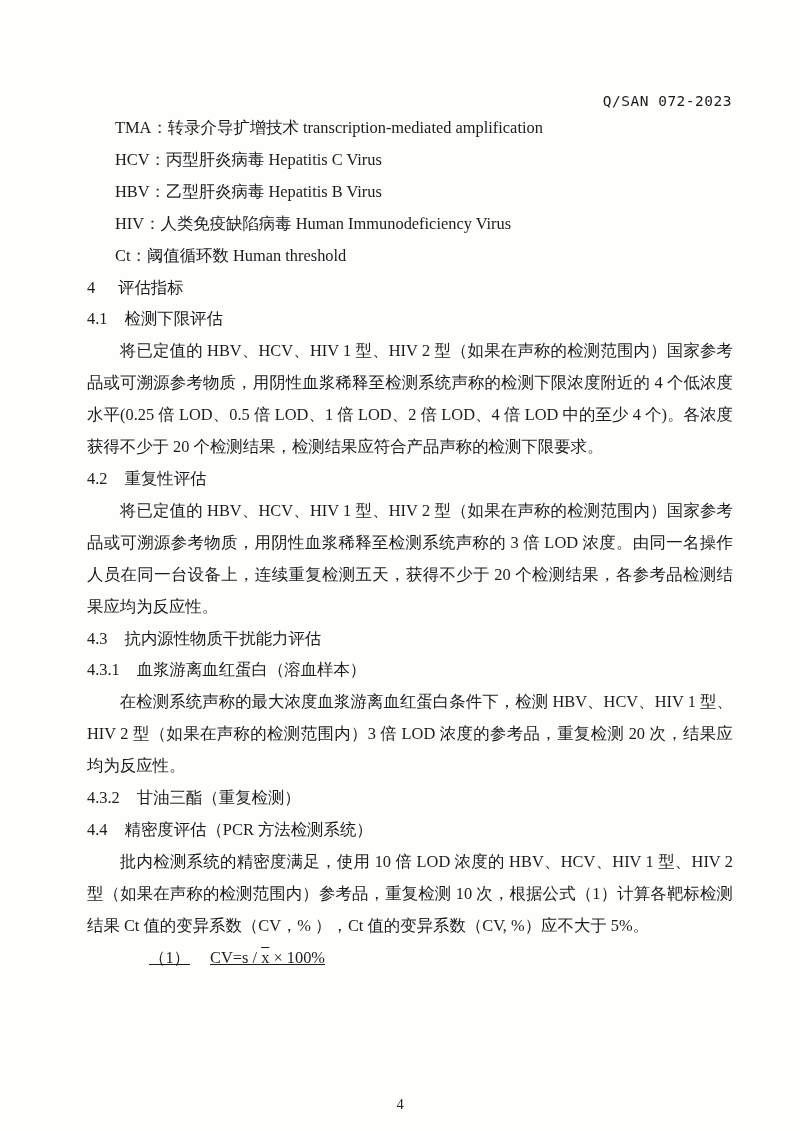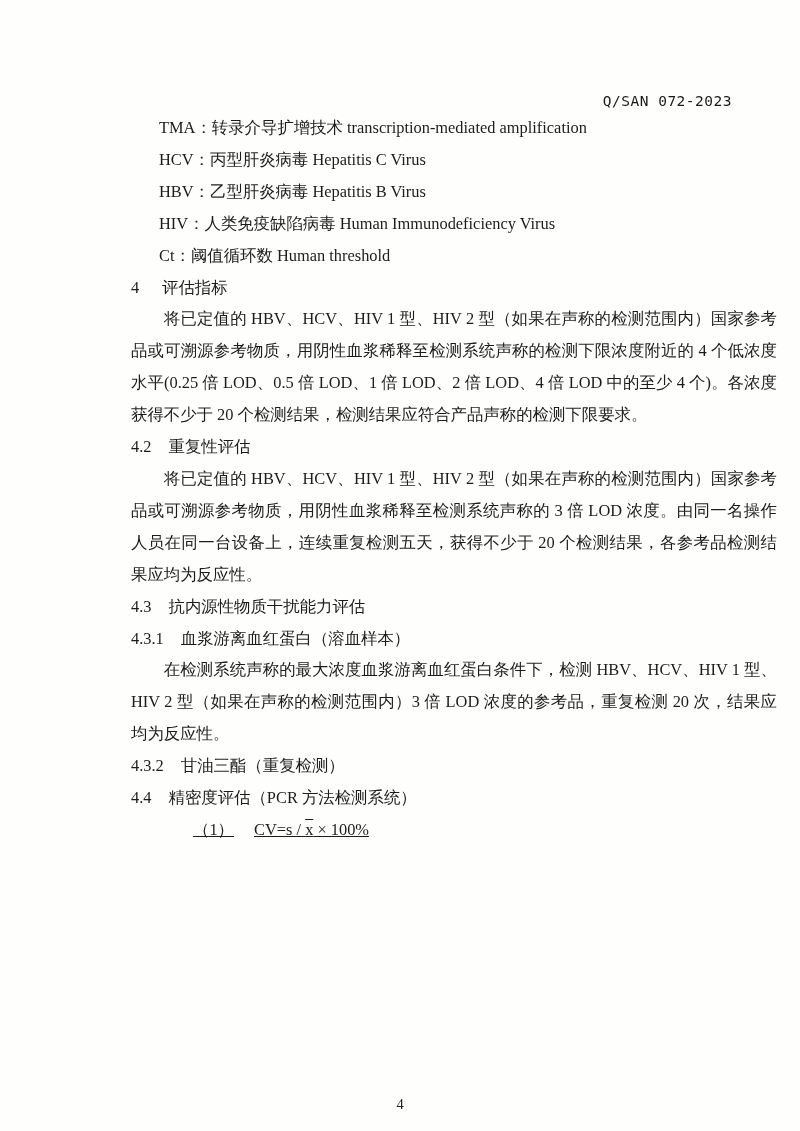--- a/index.html
+++ b/index.html
@@ -25,21 +25,20 @@
     letter-spacing: 0.5px;
     color: #1a1a1a;
   }
   .content {
     position: absolute;
     left: 87px;
     top: 112px;
     width: 646px;
     font-size: 16.4px;
     line-height: 31.9px;
-    margin-left: 44px;
   }
   .content p { margin: 0; }
   .def {
     padding-left: 28px;
   }
   .h .num { display: inline-block; min-width: 14px; }
   .h .gap { display: inline-block; width: 17px; }
   .para {
     text-indent: 2em;
     text-align: justify;
@@ -70,38 +69,40 @@
   <div class="content">
 
     <p class="def">TMA：转录介导扩增技术 transcription-mediated amplification</p>
     <p class="def">HCV：丙型肝炎病毒 Hepatitis C Virus</p>
     <p class="def">HBV：乙型肝炎病毒 Hepatitis B Virus</p>
     <p class="def">HIV：人类免疫缺陷病毒 Human Immunodeficiency Virus</p>
     <p class="def">Ct：阈值循环数 Human threshold</p>
 
     <p class="h"><span class="num">4</span><span class="gap"></span><span>评估指标</span></p>
 
+    <p class="h"><span class="num">4.1</span><span class="gap"></span><span>检测下限评估</span></p>
 
     <p class="para">将已定值的 HBV、HCV、HIV 1 型、HIV 2 型（如果在声称的检测范围内）国家参考品或可溯源参考物质，用阴性血浆稀释至检测系统声称的检测下限浓度附近的 4 个低浓度水平(0.25 倍 LOD、0.5 倍 LOD、1 倍 LOD、2 倍 LOD、4 倍 LOD 中的至少 4 个)。各浓度获得不少于 20 个检测结果，检测结果应符合产品声称的检测下限要求。</p>
 
     <p class="h"><span class="num">4.2</span><span class="gap"></span><span>重复性评估</span></p>
 
     <p class="para">将已定值的 HBV、HCV、HIV 1 型、HIV 2 型（如果在声称的检测范围内）国家参考品或可溯源参考物质，用阴性血浆稀释至检测系统声称的 3 倍 LOD 浓度。由同一名操作人员在同一台设备上，连续重复检测五天，获得不少于 20 个检测结果，各参考品检测结果应均为反应性。</p>
 
     <p class="h"><span class="num">4.3</span><span class="gap"></span><span>抗内源性物质干扰能力评估</span></p>
 
     <p class="h"><span class="num">4.3.1</span><span class="gap"></span><span>血浆游离血红蛋白（溶血样本）</span></p>
 
     <p class="para">在检测系统声称的最大浓度血浆游离血红蛋白条件下，检测 HBV、HCV、HIV 1 型、HIV 2 型（如果在声称的检测范围内）3 倍 LOD 浓度的参考品，重复检测 20 次，结果应均为反应性。</p>
 
     <p class="h"><span class="num">4.3.2</span><span class="gap"></span><span>甘油三酯（重复检测）</span></p>
 
 
     <p class="h"><span class="num">4.4</span><span class="gap"></span><span>精密度评估（PCR 方法检测系统）</span></p>
 
+    <p class="para">批内检测系统的精密度满足，使用 10 倍 LOD 浓度的 HBV、HCV、HIV 1 型、HIV 2 型（如果在声称的检测范围内）参考品，重复检测 10 次，根据公式（1）计算各靶标检测结果 Ct 值的变异系数（CV，% ），Ct 值的变异系数（CV, %）应不大于 5%。</p>
 
     <p class="formula"><span>（1）</span><span class="fgap"></span><span>CV=s / </span><span class="xbar">x</span><span> × 100%</span></p>
 
   </div>
 
   <div class="footer">4</div>
 
 </div>
 
 </body></html>

